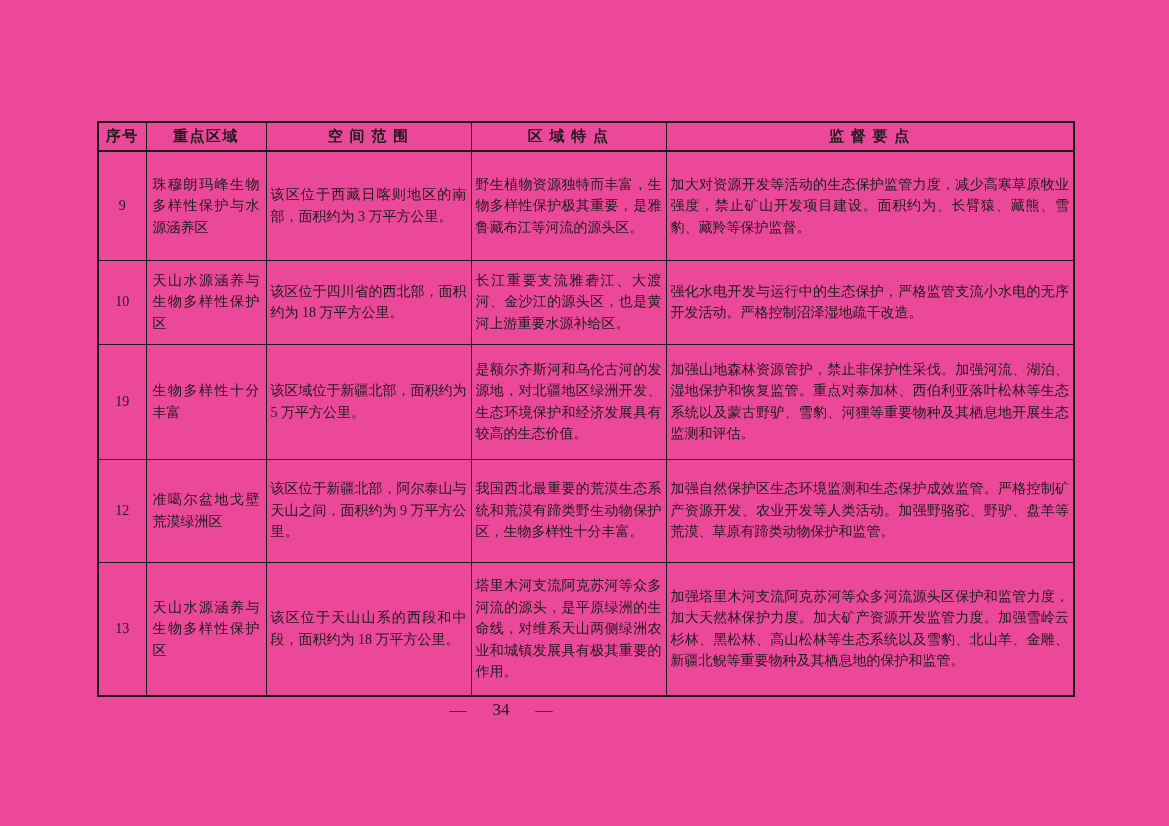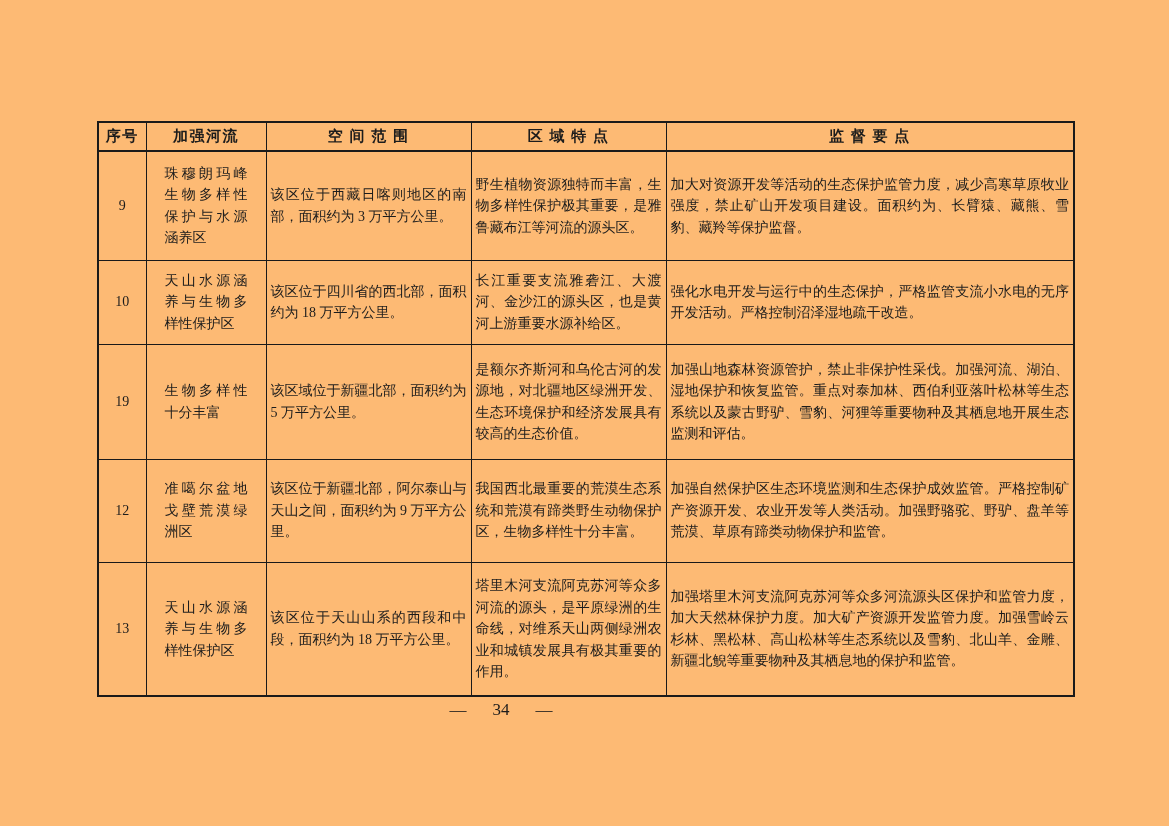--- a/index.html
+++ b/index.html
@@ -9,21 +9,21 @@
     height: 826px;
     background: #ffffff;
     overflow: hidden;
     font-family: "Liberation Serif", "DejaVu Serif", serif;
     color: #1c1c1c;
   }
   .page {
     position: relative;
     width: 1169px;
     height: 826px;
-    background: #fdba74;
+    background: #ec4899;
   }
   table.doc-table {
     position: absolute;
     left: 97px;
     top: 121px;
     width: 976px;
     border-collapse: collapse;
     table-layout: fixed;
     border: 2px solid #1a1a1a;
   }
@@ -44,21 +44,21 @@
   .doc-table td {
     font-size: 14px;
     line-height: 21.5px;
     text-align: justify;
     padding: 0 4px;
   }
   .doc-table td.no {
     text-align: center;
     padding: 0;
   }
-  .doc-table td.area  { padding: 0 18px; }
+  .doc-table td.area  { padding: 0 6px; }
   tbody tr.r0 { height: 109px; }
   tbody tr.r1 { height: 84px; }
   tbody tr.r2 { height: 115px; }
   tbody tr.r3 { height: 103px; }
   tbody tr.r4 { height: 134px; }
   col.c-no   { width: 48px; }
   col.c-area { width: 120px; }
   col.c-scope{ width: 205px; }
   col.c-feat { width: 195px; }
   col.c-sup  { width: 408px; }
@@ -89,21 +89,21 @@
     <colgroup>
       <col class="c-no">
         <col class="c-area">
         <col class="c-scope">
         <col class="c-feat">
         <col class="c-sup">
     </colgroup>
     <thead>
       <tr>
         <th>序号</th>
-        <th>加强河流</th>
+        <th>重点区域</th>
         <th>空 间 范 围</th>
         <th>区 域 特 点</th>
         <th>监  督  要  点</th>
       </tr>
     </thead>
     <tbody>
       <tr class="r0">
         <td class="no">9</td>
         <td class="area">珠穆朗玛峰生物多样性保护与水源涵养区</td>
         <td class="scope">该区位于西藏日喀则地区的南部，面积约为 3 万平方公里。</td>

